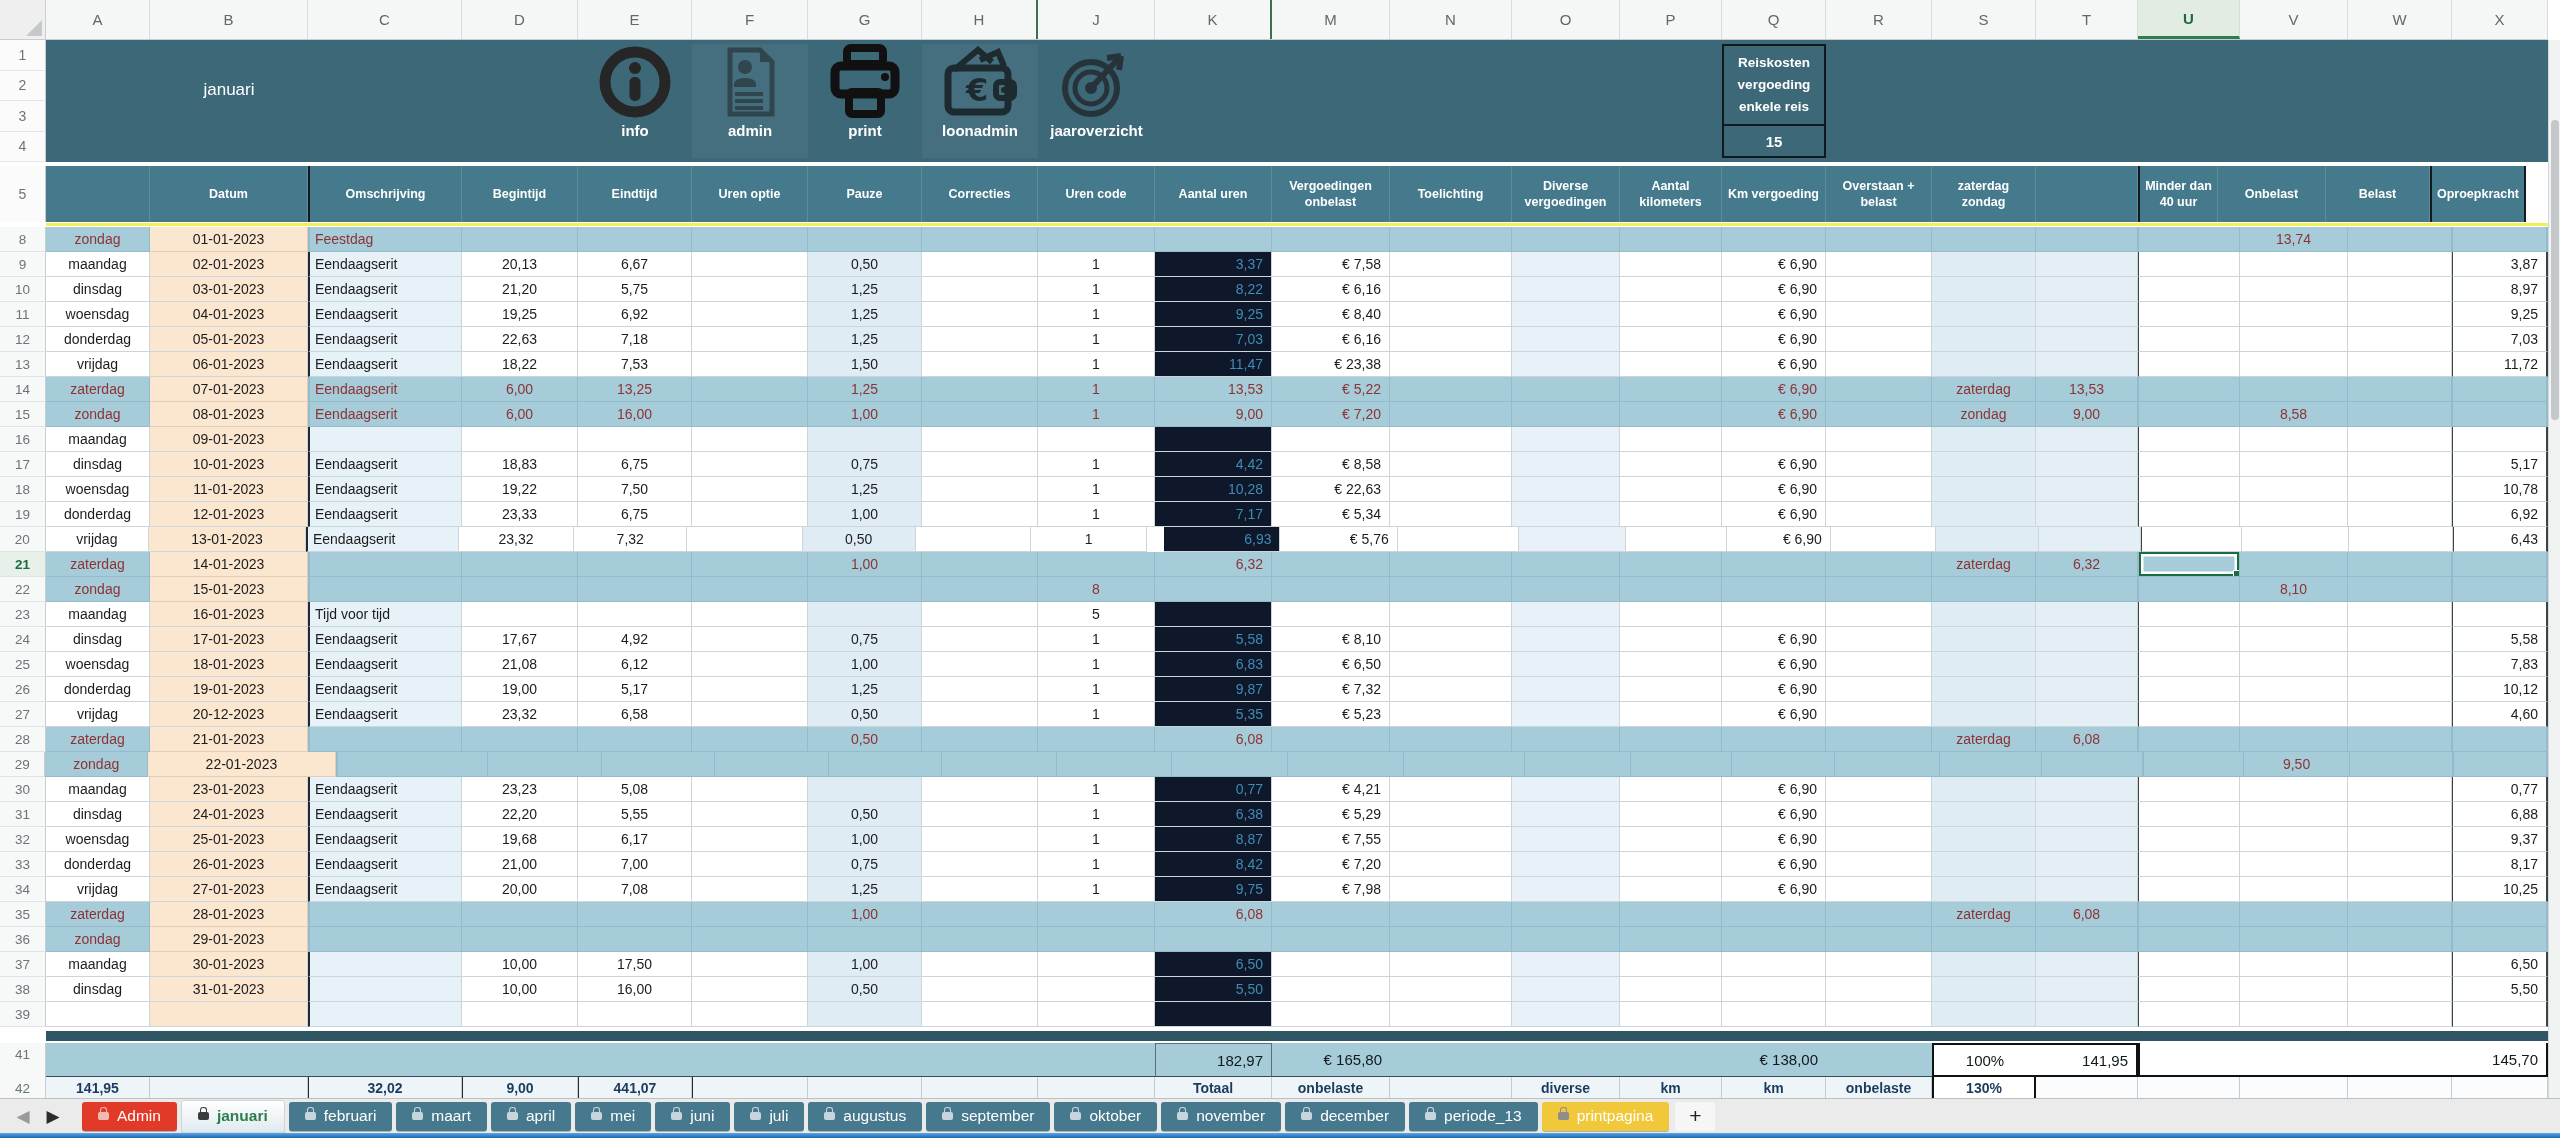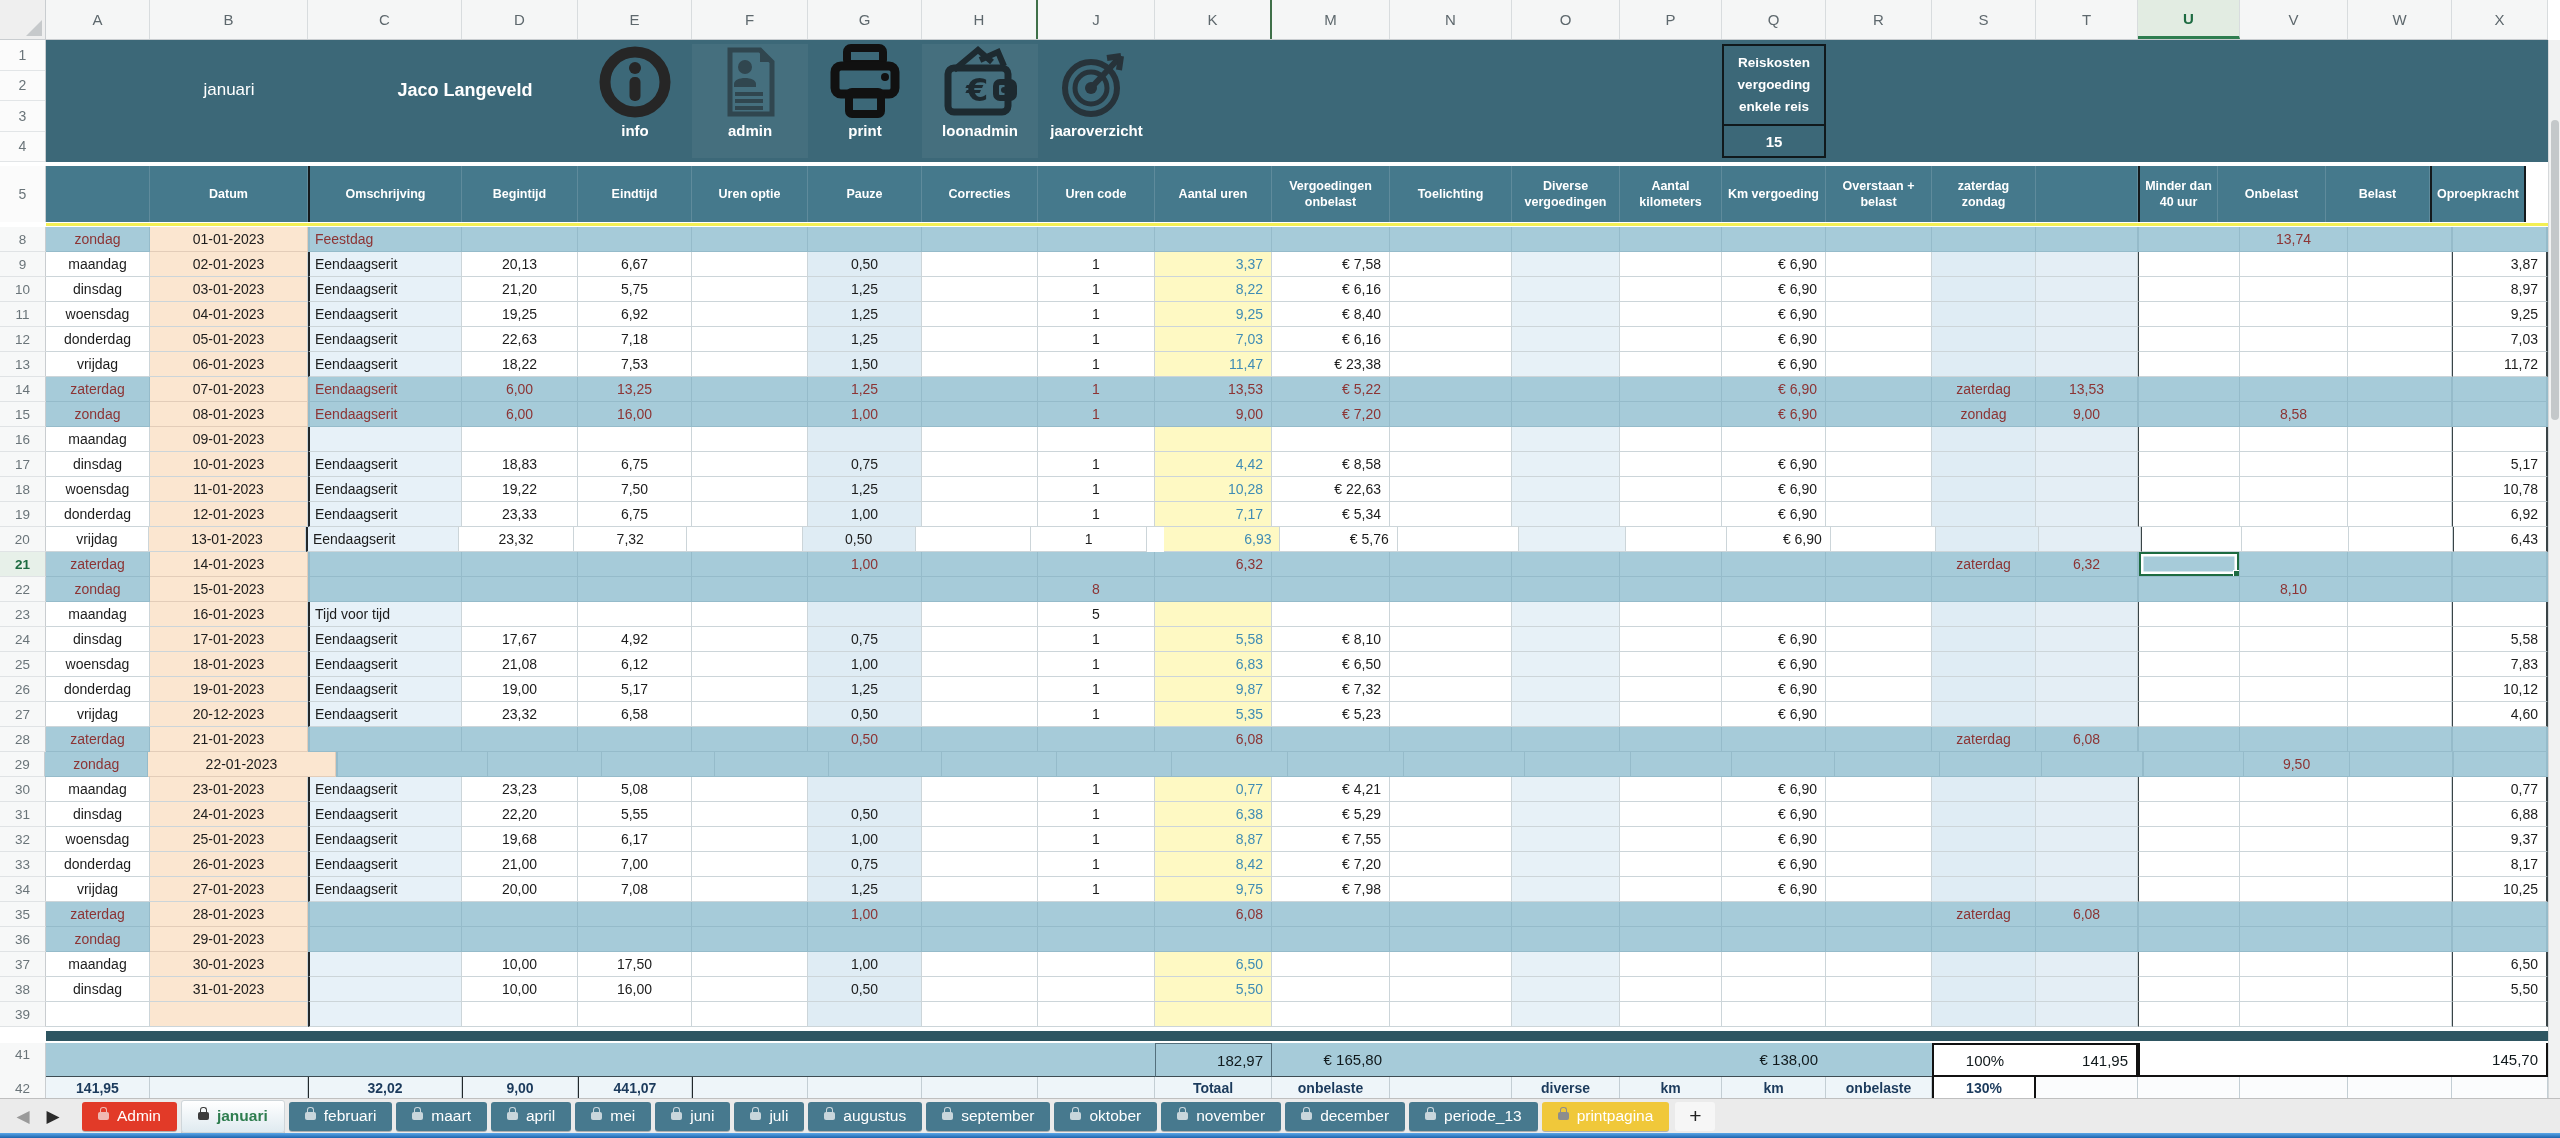--- a/index.html
+++ b/index.html
@@ -54,21 +54,21 @@
   .rownum{width:46px;background:#f7f8f8;border-right:1px solid #c9cdd0;border-bottom:1px solid #e0e3e5;
     display:flex;align-items:center;justify-content:center;font-size:13.5px;color:#6a7479;}
   .rownum.selrow{color:#1d6b41;font-weight:bold;background:#e7f0e9;}
   .cell{height:100%;border-right:1px solid #ccd5d9;border-bottom:1px solid #ccd5d9;background:#fff;
     font-size:14px;color:#1c1c1c;display:flex;align-items:center;justify-content:center;overflow:hidden;white-space:nowrap;position:relative;}
   .cell.left{justify-content:flex-start;padding-left:5px;}
   .cell.right{justify-content:flex-end;padding-right:8px;}
   .cell.cB{background:#fbe6d0;}
   .cell.cC{background:#e7f1f8;}
   .cell.cG{background:#dfecf4;}
-  .cell.cK{background:#fef9c3;}
+  .cell.cK{background:#0f172a;}
   .cell.cO{background:#e7f1f7;}
   .cell.cS{background:#dfecf4;}
   .cell.cT{background:#e4eef5;}
   .cell.blueTxt{color:#3f8cb5;}
   .cell.bL{border-left:2px solid #22282b;}
   .cell.bU{border-left:1.5px solid #3a4447;}
   .cell.bX{border-left:1.5px solid #3a4447;border-right:2px solid #3a4447;}
   .row.wk .cell{background:#a6cbd9;color:#8c3434;border-color:#95bbca;}
   .row.wk .cell.cB{background:#fbe6d0;color:#1c1c1c;border-color:#e3cdb9;}
   .cell.selected{z-index:5;}
@@ -153,21 +153,20 @@
 
   <div class="bandwrap">
     <div class="bandnums">
         <div>1</div>
         <div>2</div>
         <div>3</div>
         <div>4</div>
       </div>
     <div class="band">
       <div class="band-month">januari</div>
-      <div class="band-emp">Jaco Langeveld</div>
 
       <div class="iconbtn" style="left:532px;width:114px;">
         <span>
           <svg width="76" height="76" viewBox="0 0 76 76">
               <circle cx="38" cy="38" r="30" fill="none" stroke="#262626" stroke-width="11"></circle>
               <circle cx="38" cy="24" r="6" fill="#262626"></circle>
               <rect x="32.5" y="33" width="11" height="24" rx="5" fill="#262626"></rect>
             </svg>
         </span>
         <span class="ilabel">info</span>

